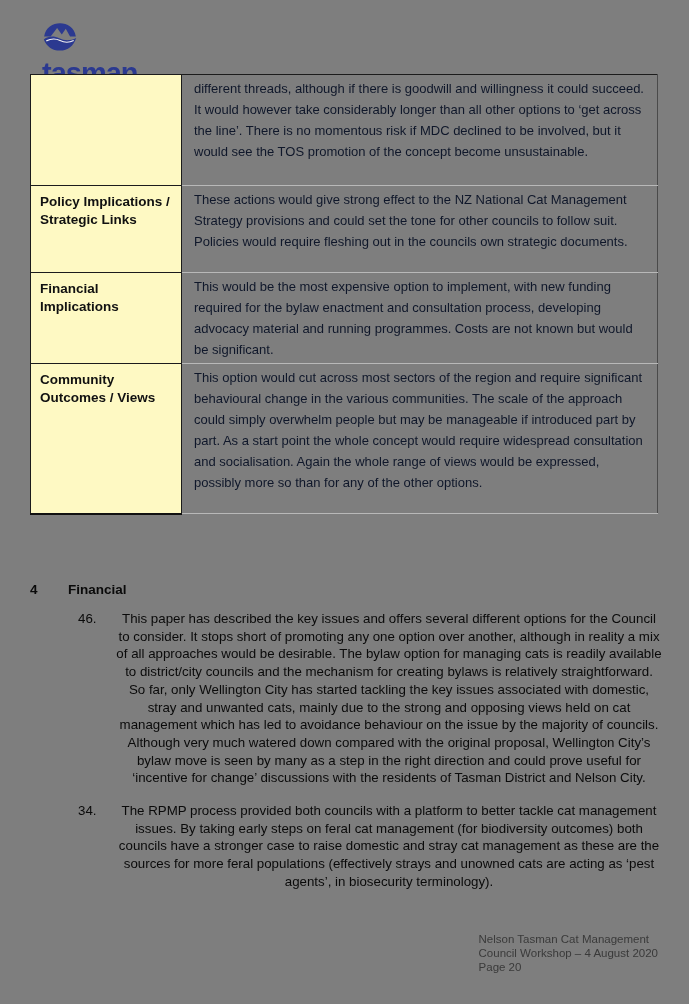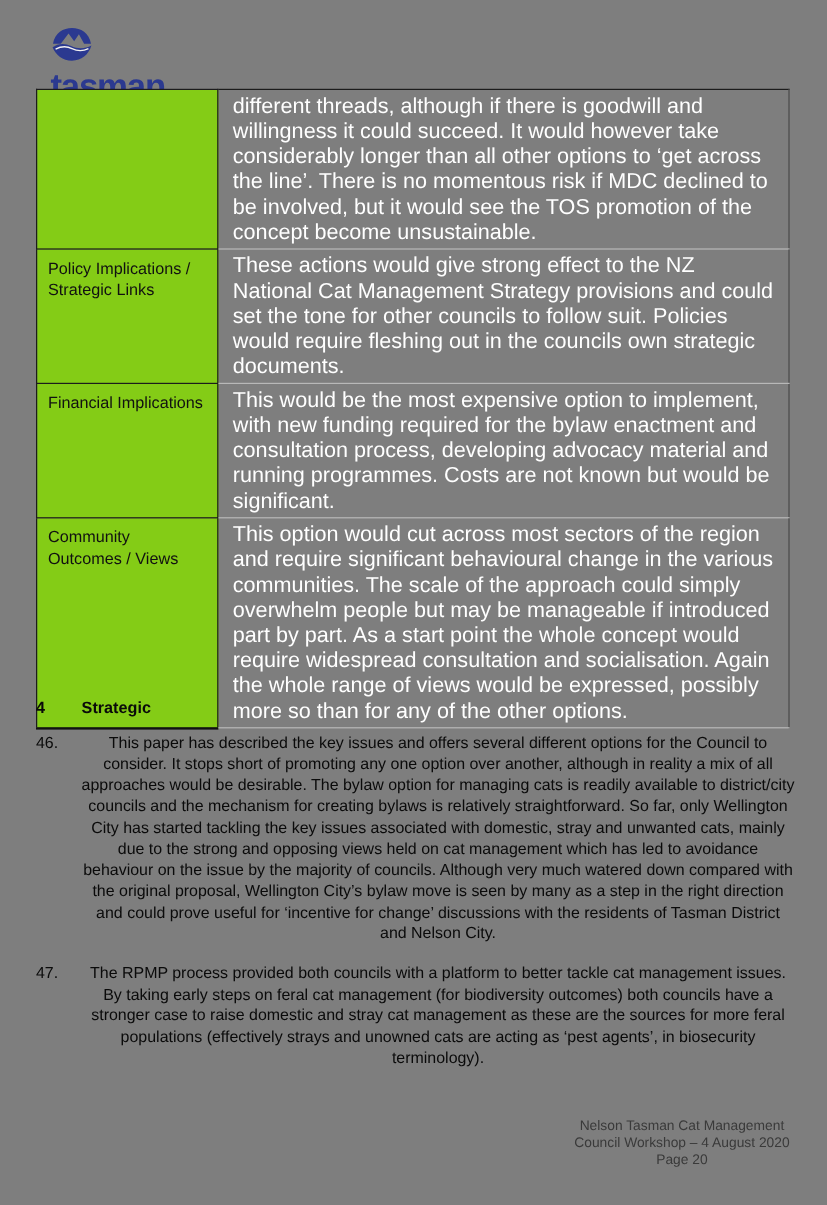--- a/index.html
+++ b/index.html
@@ -29,46 +29,46 @@
   .maori-block{display:flex;flex-direction:column;margin-top:1px;}
   .maori-small{font-size:8px;font-weight:bold;color:#2b3990;line-height:9px;}
   .maori-large{font-size:19px;font-weight:bold;color:#2b3990;line-height:21px;letter-spacing:-.5px;}
   
   .doc-table{
     position:absolute;left:30px;top:74px;width:628px;
     border-collapse:collapse;table-layout:fixed;
   }
   .doc-table td{vertical-align:top;}
   td.label{
-    width:133px;background:#84cc16;
+    width:133px;background:#fef9c3;
     border:1px solid #1c1c1c;
     padding:7px 8px 4px 9px;
-    font-size:13.5px;line-height:18px;color:#111;
+    font-size:13.5px;line-height:18px;color:#111;font-weight:bold;
   }
   td.value{
     border-top:1px solid #b8b8b8;border-bottom:1px solid #b8b8b8;
     border-left:1px solid #1c1c1c;border-right:1px solid #4a4a4a;
     padding:3px 10px 3px 12px;
-    font-size:18px;line-height:21px;color:#ffffff;border-radius:29px;
+    font-size:13px;line-height:21px;color:#0f172a;border-radius:29px;
   }
   .doc-table tr:first-child td{border-top:1px solid #1c1c1c;}
   .doc-table tr:last-child td.label{border-bottom:2px solid #111;}
   
   .conclusion{
     position:absolute;left:30px;top:582px;width:632px;
   }
   .sec-head{display:flex;font-weight:bold;font-size:13.5px;margin-bottom:13px;}
   .sec-head .num{width:38px;flex:0 0 38px;}
   .para{display:flex;margin-bottom:15px;}
-  .para .num{width:38px;flex:0 0 38px;font-size:13.3px;line-height:17.7px;}
+  .para .num{width:38px;flex:0 0 38px;font-size:13.3px;line-height:17.7px;margin-left:48px;}
   .para .txt{flex:1;font-size:13.3px;line-height:17.7px;text-align:center;}
   
   .footer{
     position:absolute;right:31px;top:933px;
-    text-align:center;font-size:11.5px;line-height:13.8px;color:#3a3a3a;
+    text-align:left;font-size:11.5px;line-height:13.8px;color:#3a3a3a;
   }
 </style>
 </head>
 <body>
 
 <div class="logo">
   <svg class="emblem" viewBox="0 0 50 44" aria-hidden="true">
     <path d="M3,20 C5,7 15,1.5 25,1.5 C35,1.5 45,7 47,20 L39,20 L33,9 L27.5,17 L21,8 L12,20 Z" fill="#2b3990"></path>
     <path d="M2.5,24 C9,19 17,19 24,22.5 C31,26 40,26 47.5,22 C44,33 36,39.5 25,39.5 C14,39.5 6.5,33.5 2.5,24 Z" fill="#2b3990"></path>
     <path d="M6,26 C13,22.5 19,22.5 25,25.5 C31,28.5 38,28.5 44,25.5" stroke="#f2f0f1" stroke-width="1.6" fill="none"></path>
@@ -97,28 +97,28 @@
   <tr style="height:150px">
     <td class="label">Community Outcomes / Views</td>
     <td class="value">This option would cut across most sectors of the region and require significant behavioural change in the various communities.  The scale of the approach could simply overwhelm people but may be manageable if introduced part by part.  As a start point the whole concept would require widespread consultation and socialisation. Again the whole range of views would be expressed, possibly more so than for any of the other options.</td>
   </tr>
 </tbody>
   </table>
 
 <div class="conclusion">
   <div class="sec-head">
     <span class="num">4</span>
-    <span>Strategic</span>
+    <span>Financial</span>
   </div>
   <div class="para">
     <span class="num">46.</span>
     <span class="txt">This paper has described the key issues and offers several different options for the Council to consider. It stops short of promoting any one option over another, although in reality a mix of all approaches would be desirable. The bylaw option for managing cats is readily available to district/city councils and the mechanism for creating bylaws is relatively straightforward. So far, only Wellington City has started tackling the key issues associated with domestic, stray and unwanted cats, mainly due to the strong and opposing views held on cat management which has led to avoidance behaviour on the issue by the majority of councils. Although very much watered down compared with the original proposal, Wellington City’s bylaw move is seen by many as a step in the right direction and could prove useful for ‘incentive for change’ discussions with the residents of Tasman District and Nelson City.</span>
   </div>
   <div class="para">
-    <span class="num">47.</span>
+    <span class="num">34.</span>
     <span class="txt">The RPMP process provided both councils with a platform to better tackle cat management issues. By taking early steps on feral cat management (for biodiversity outcomes) both councils have a stronger case to raise domestic and stray cat management as these are the sources for more feral populations (effectively strays and unowned cats are acting as ‘pest agents’, in biosecurity terminology).</span>
   </div>
 </div>
 
 <div class="footer">
   <div>Nelson Tasman Cat Management</div>
   <div>Council Workshop – 4 August 2020</div>
   <div>Page 20</div>
 </div>
 

